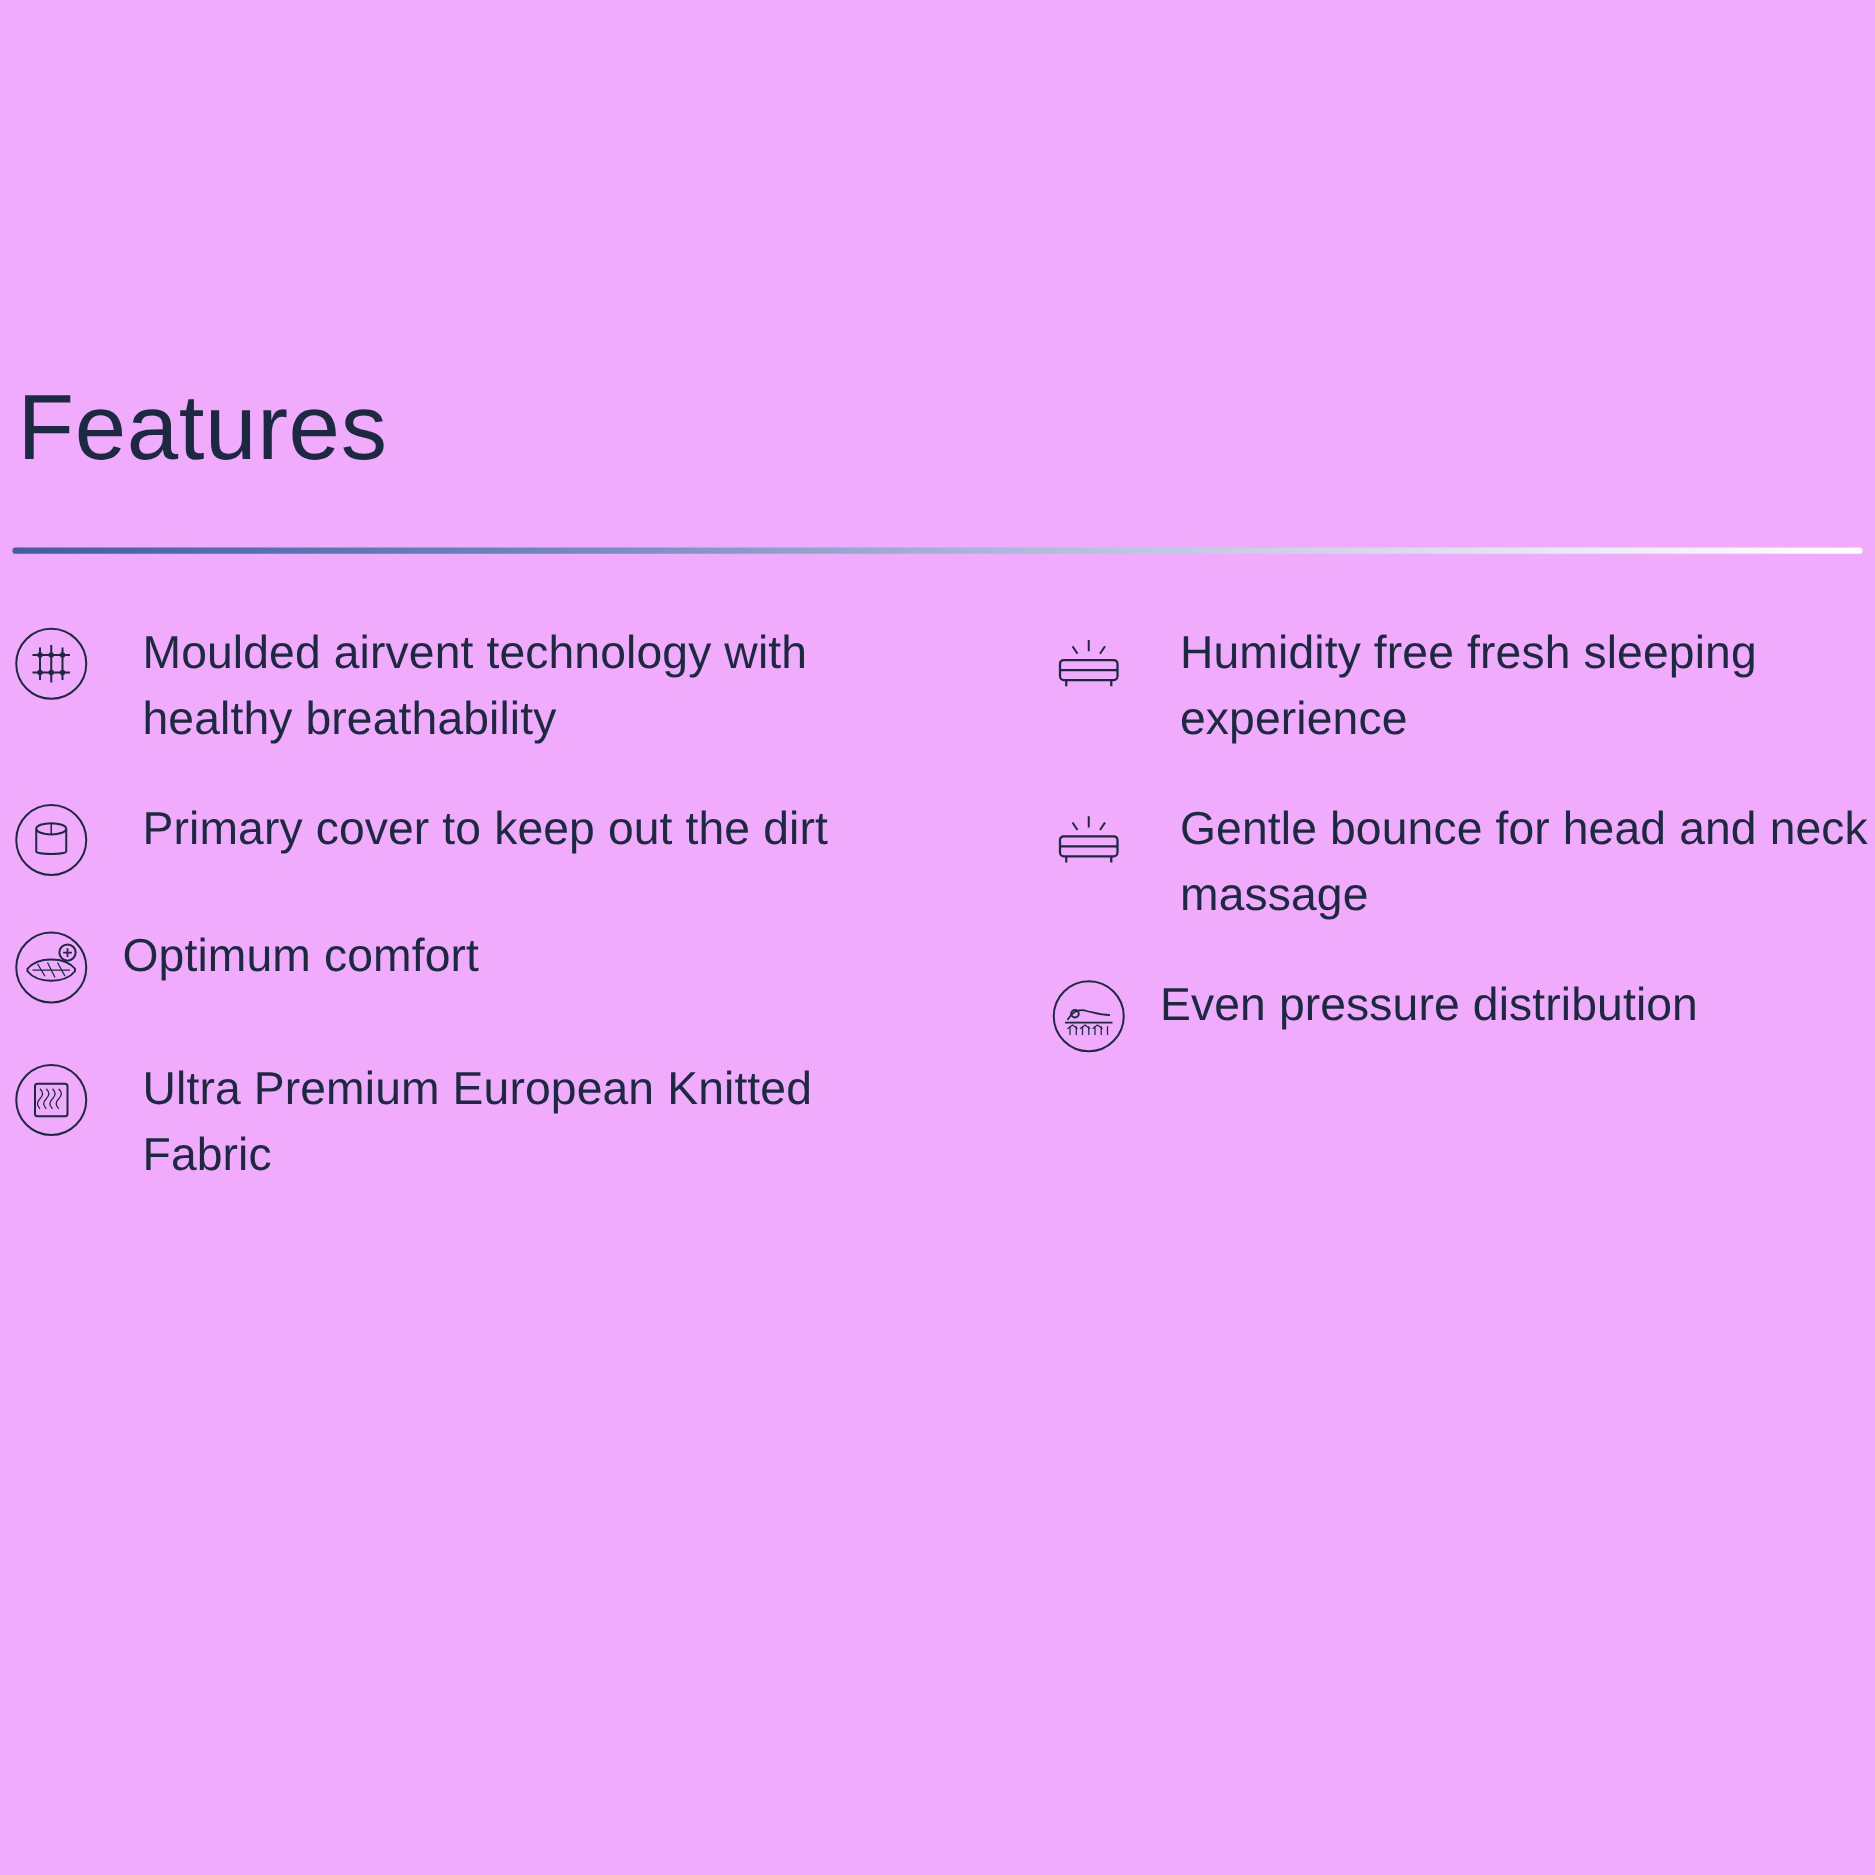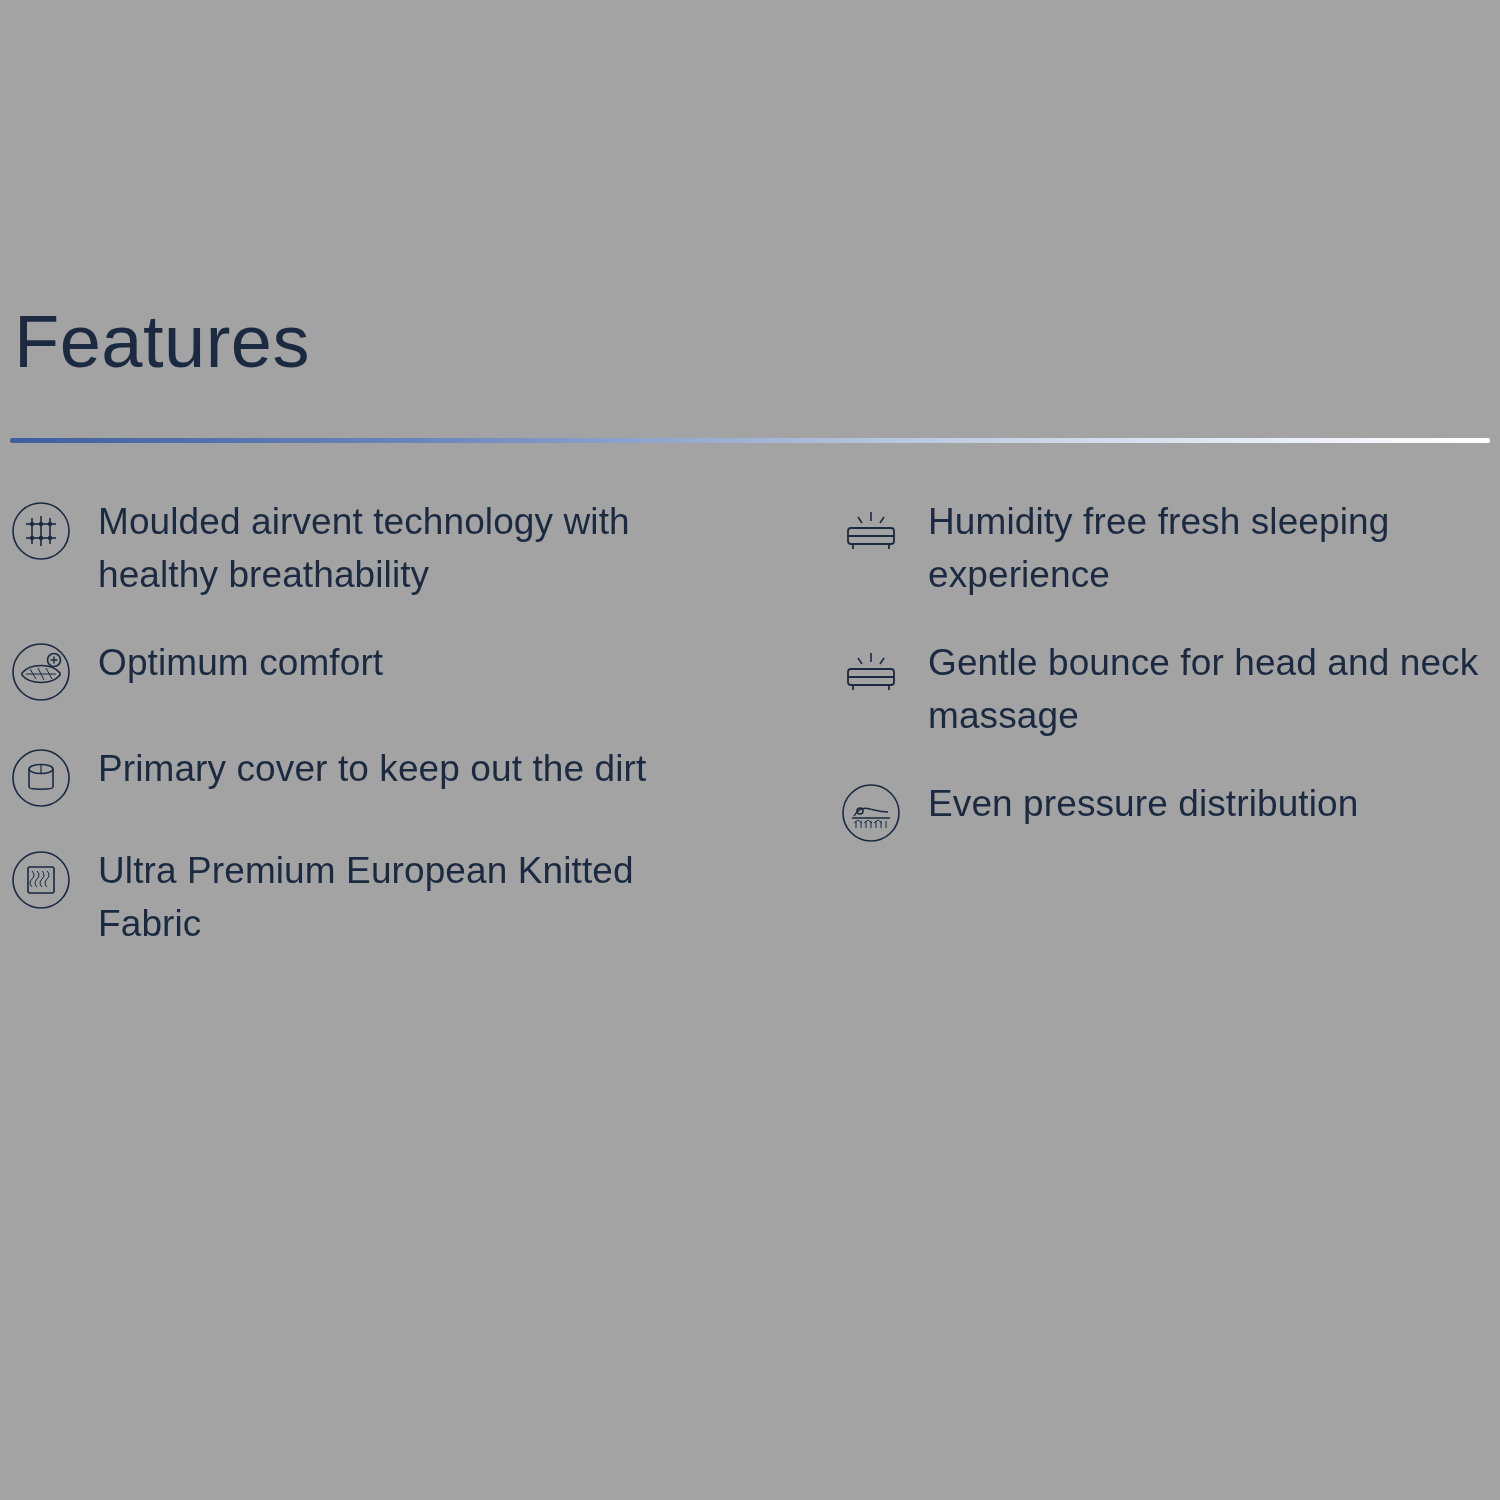--- a/index.html
+++ b/index.html
@@ -7,21 +7,21 @@
     padding: 0;
     width: 1500px;
     height: 1500px;
     background: #ffffff;
     font-family: "Liberation Sans", sans-serif;
   }
   .page {
     position: relative;
     width: 1500px;
     height: 1500px;
-    background: #a3a3a3;
+    background: #f0abfc;
     overflow: hidden;
   }
   .content {
     position: absolute;
     left: 0;
     top: 0;
     width: 1500px;
   }
   .title {
     position: absolute;
@@ -75,21 +75,21 @@
   }
   .feature-text {
     font-size: 37px;
     line-height: 1.42;
     color: #1b2a41;
     font-weight: 400;
     max-width: 640px;
     letter-spacing: 0.1px;
   }
   
-  .feature.h2 { margin-bottom: 36px; }
+  .feature.h2 { margin-bottom: 36px; gap: 16px; }
   .feature.h1 { margin-bottom: 40px; }
 </style>
 </head>
 <body>
 
 <div class="page">
   <div class="content">
 
     <div class="title">Features</div>
     <div class="divider"></div>
@@ -111,44 +111,44 @@
               <circle cx="31" cy="24" r="2.2" fill="#1b2a41" stroke="none"></circle>
               <circle cx="40" cy="24" r="2.2" fill="#1b2a41" stroke="none"></circle>
               <circle cx="22" cy="38" r="2.2" fill="#1b2a41" stroke="none"></circle>
               <circle cx="31" cy="38" r="2.2" fill="#1b2a41" stroke="none"></circle>
               <circle cx="40" cy="38" r="2.2" fill="#1b2a41" stroke="none"></circle>
             </svg>
           </span>
           <span class="feature-text">Moulded airvent technology with healthy breathability</span>
         </div>
 
+        <div class="feature h2">
+          <span class="icon-wrap">
+            <svg viewBox="0 0 62 62" fill="none" stroke="#1b2a41" stroke-width="1.6">
+              <circle cx="31" cy="31" r="28"></circle>
+              <path d="M19 22 L19 40 C19 43, 43 43, 43 40 L43 22"></path>
+              <ellipse cx="31" cy="22" rx="12" ry="4.5"></ellipse>
+              <path d="M31 17.5 L31 26.5" stroke-width="1.2"></path>
+            </svg>
+          </span>
+          <span class="feature-text">Primary cover to keep out the dirt</span>
+        </div>
+
         <div class="feature h1">
           <span class="icon-wrap">
             <svg viewBox="0 0 62 62" fill="none" stroke="#1b2a41" stroke-width="1.6">
               <circle cx="31" cy="31" r="28"></circle>
               <path d="M12 32 C20 22, 42 22, 50 32 L50 34 C42 44, 20 44, 12 34 Z"></path>
               <path d="M16 33 L46 33 M20 28 L26 38 M28 27 L34 39 M36 27 L42 38" stroke-width="1"></path>
               <circle cx="44" cy="19" r="6.5"></circle>
               <line x1="44" y1="15.5" x2="44" y2="22.5" stroke-width="1.4"></line>
               <line x1="40.5" y1="19" x2="47.5" y2="19" stroke-width="1.4"></line>
             </svg>
           </span>
           <span class="feature-text">Optimum comfort</span>
-        </div>
-
-        <div class="feature h2">
-          <span class="icon-wrap">
-            <svg viewBox="0 0 62 62" fill="none" stroke="#1b2a41" stroke-width="1.6">
-              <circle cx="31" cy="31" r="28"></circle>
-              <path d="M19 22 L19 40 C19 43, 43 43, 43 40 L43 22"></path>
-              <ellipse cx="31" cy="22" rx="12" ry="4.5"></ellipse>
-              <path d="M31 17.5 L31 26.5" stroke-width="1.2"></path>
-            </svg>
-          </span>
-          <span class="feature-text">Primary cover to keep out the dirt</span>
         </div>
 
         <div class="feature h2">
           <span class="icon-wrap">
             <svg viewBox="0 0 62 62" fill="none" stroke="#1b2a41" stroke-width="1.6">
               <circle cx="31" cy="31" r="28"></circle>
               <rect x="18" y="18" width="26" height="26" rx="2"></rect>
               <path d="M22 22 q4 4 0 8 q-4 4 0 8 M27 22 q4 4 0 8 q-4 4 0 8 M32 22 q4 4 0 8 q-4 4 0 8 M37 22 q4 4 0 8 q-4 4 0 8" stroke-width="1"></path>
             </svg>
           </span>

